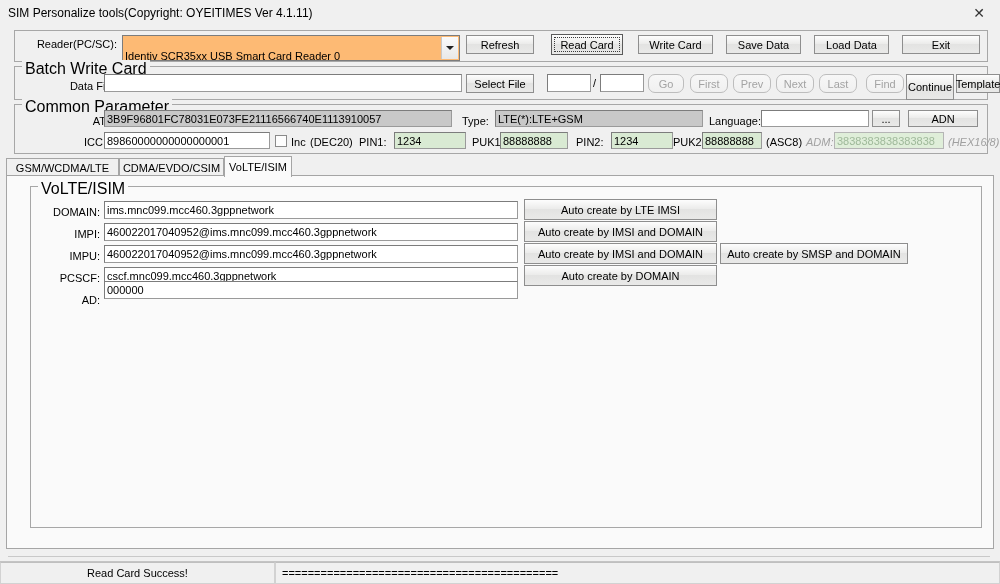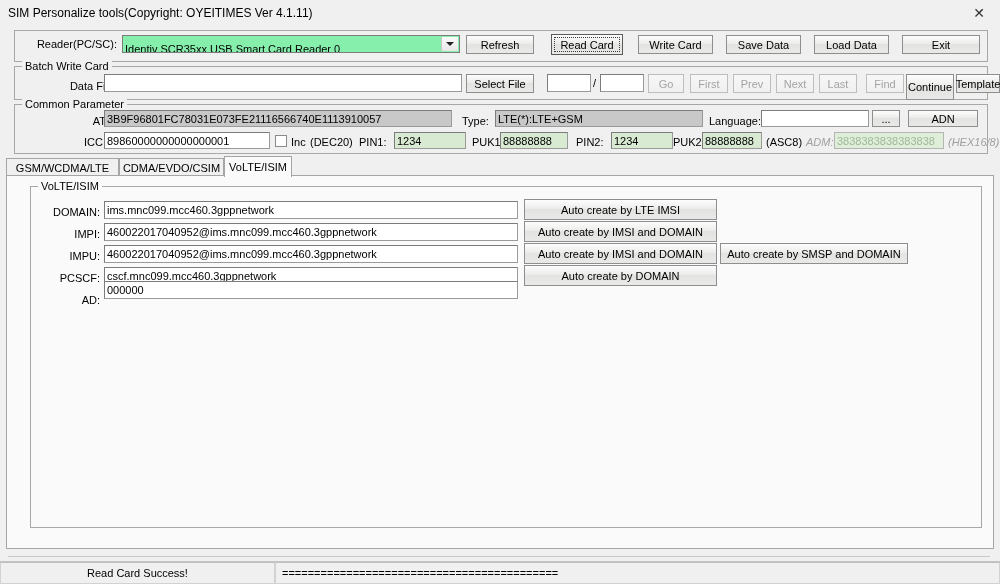--- a/index.html
+++ b/index.html
@@ -43,21 +43,21 @@
     position: absolute;
     border: 1px solid #a7a7a7;
     border-top-color: #a7a7a7;
     background: transparent;
   }
   .grp > .grp-title {
     position: absolute;
     top: -7px; left: 7px;
     background: #f0f0f0;
     padding: 0 3px;
-    font-size: 11px;
+    font-size: 16px;
     white-space: nowrap;
   }
 
   .lbl {
     position: absolute;
     font-size: 11px;
     white-space: nowrap;
     color: #000;
   }
   .lbl.dis { color: #a0a0a0; font-style: italic; }
@@ -88,44 +88,44 @@
     background: linear-gradient(#fdfdfd, #ececeb 45%, #e3e3e2 50%, #e9e9e8);
     font-family: "Liberation Sans", sans-serif;
     font-size: 11px;
     color: #000;
     display: flex; align-items: center; justify-content: center;
     text-align: center;
     white-space: nowrap;
     user-select: none;
   }
   .btn.dis { color: #a3a3a3; border-color: #bdbdbd;
-             background: linear-gradient(#f7f7f7, #f0f0f0); }
+             background: linear-gradient(#f7f7f7, #f0f0f0); border-radius: 7px; }
   .btn.focus { border: 1px solid #5a5a5a; }
   .btn.focus .inner {
     position: absolute; left: 2px; top: 2px; right: 2px; bottom: 2px;
     border: 1px dotted #3a3a3a;
   }
 
   .chk {
     position: absolute;
     width: 12px; height: 12px;
     box-sizing: border-box;
     border: 1px solid #8a8a8a;
     background: #fdfdfd;
   }
 
   
   .combo {
     position: absolute;
     box-sizing: border-box;
     border: 1px solid #7c7c7c;
-    background: #86efac;
+    background: #fdba74;
     font-size: 11px;
     line-height: 16px;
-    padding: 5px 2px;
+    padding: 12px 2px;
     white-space: nowrap;
     overflow: hidden;
   }
   .combo .arrowbox {
     position: absolute; right: 1px; top: 1px; bottom: 1px; width: 16px;
     background: linear-gradient(#fafafa, #e8e8e8);
     border-left: 1px solid #c8c8c8;
     display: flex; align-items: center; justify-content: center;
   }
   .caret {

